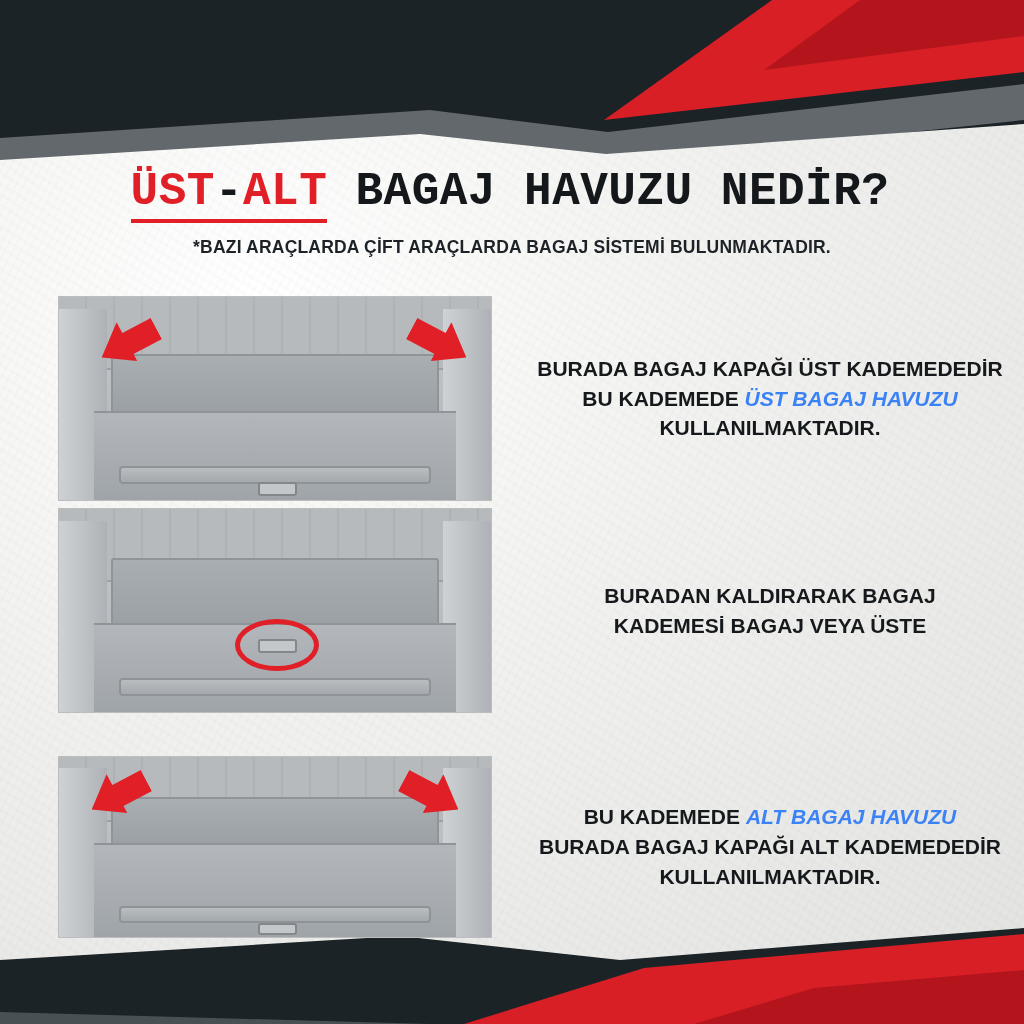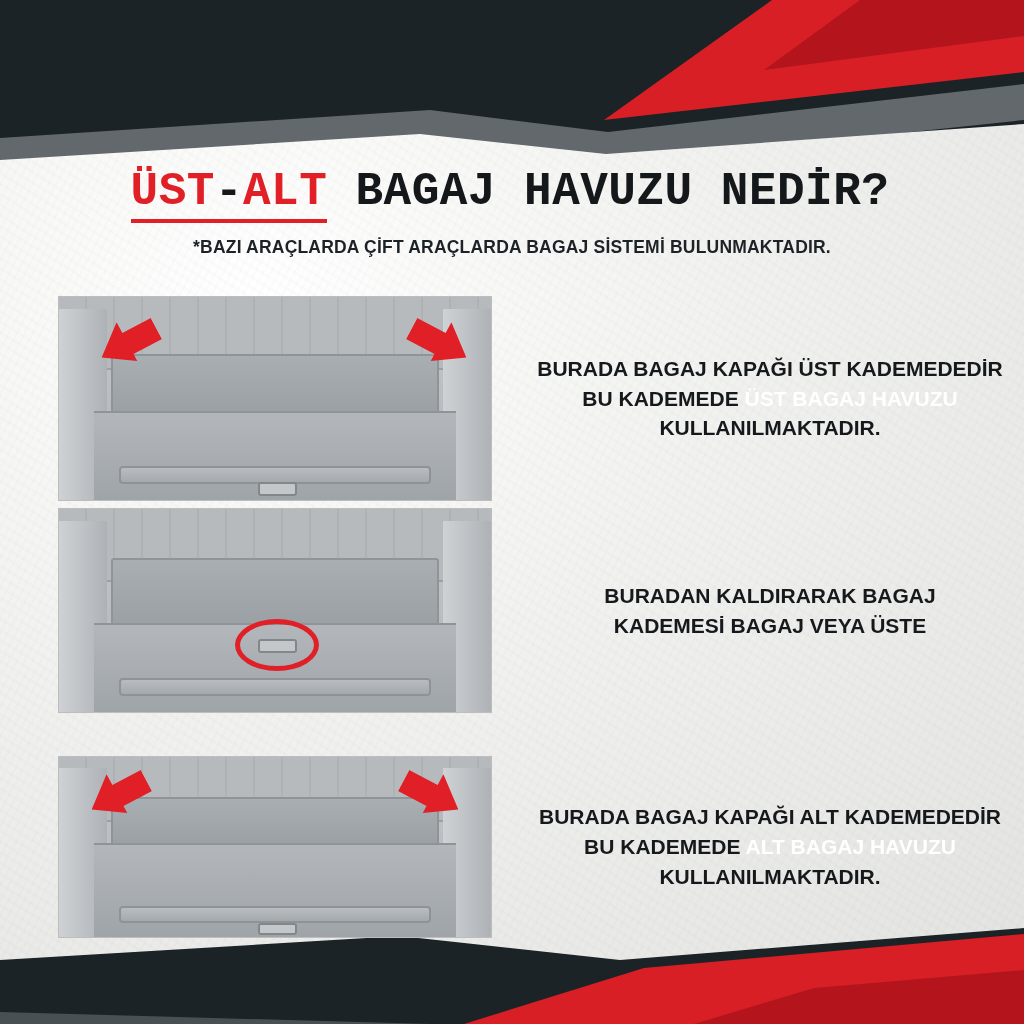--- a/index.html
+++ b/index.html
@@ -114,21 +114,21 @@
   }
   .row-3 .photo { height: 182px; }
 
   .caption {
     flex: 1;
     text-align: center;
     font-size: 21px; font-weight: bold; line-height: 1.42;
     color: #16191c;
     padding: 0 8px 0 26px;
   }
-  .caption .red { color: #ffffff; }
+  .caption .red { color: #3b82f6; font-style: italic; }
 
   
   .trunk { position: absolute; inset: 0; background: linear-gradient(#c6c9cc, #aeb2b6); }
   .trunk .roof {
     position: absolute; top: 0; left: 0; right: 0; height: 36%;
     background: repeating-linear-gradient(90deg, #b6babd 0 26px, #aeb2b5 26px 28px);
     border-bottom: 2px solid #9aa0a4;
   }
   .trunk .seatback {
     position: absolute; left: 12%; right: 12%; top: 28%; height: 30%;
@@ -253,20 +253,20 @@
           <div class="pillar-r"></div>
           <div class="seatback"></div>
           <div class="floor"></div>
           <div class="lip"></div>
           <div class="handle"></div>
         </div>
         <div class="arrow left" style="left:28px; top:14px;"></div>
         <div class="arrow right" style="right:28px; top:14px;"></div>
       </div>
       <div class="caption">
+        <div><span>BU KADEMEDE </span><span class="red">ALT BAGAJ HAVUZU</span></div>
         <div>BURADA BAGAJ KAPAĞI ALT KADEMEDEDİR</div>
-        <div><span>BU KADEMEDE </span><span class="red">ALT BAGAJ HAVUZU</span></div>
         <div>KULLANILMAKTADIR.</div>
       </div>
     </div>
 
   </div>
 </div>
 
 </body></html>

